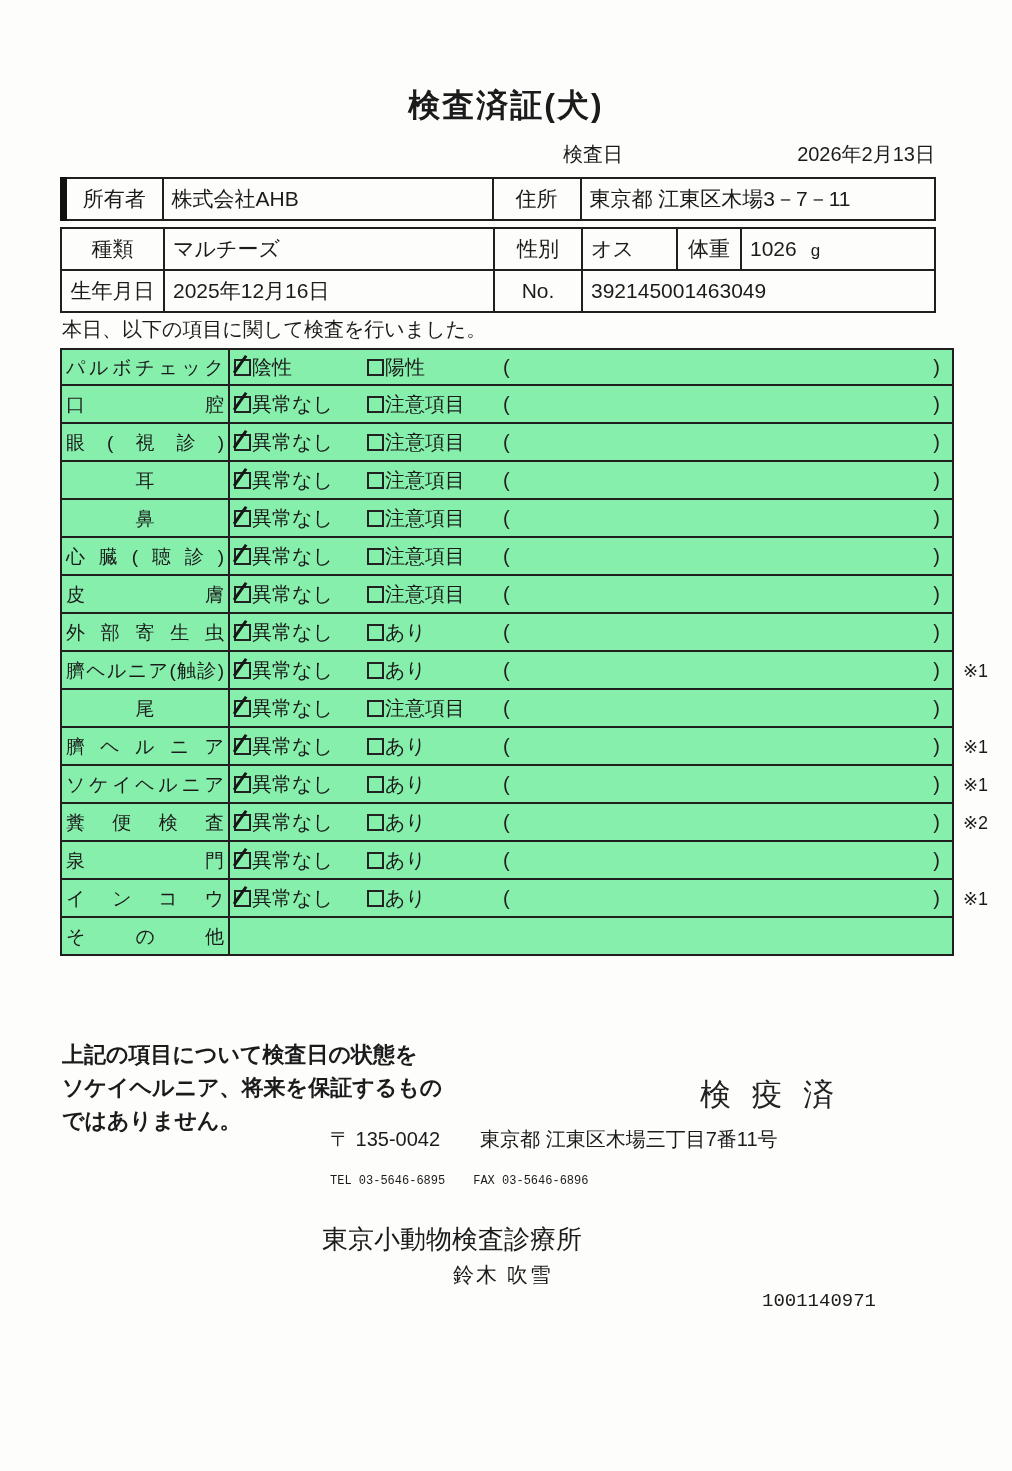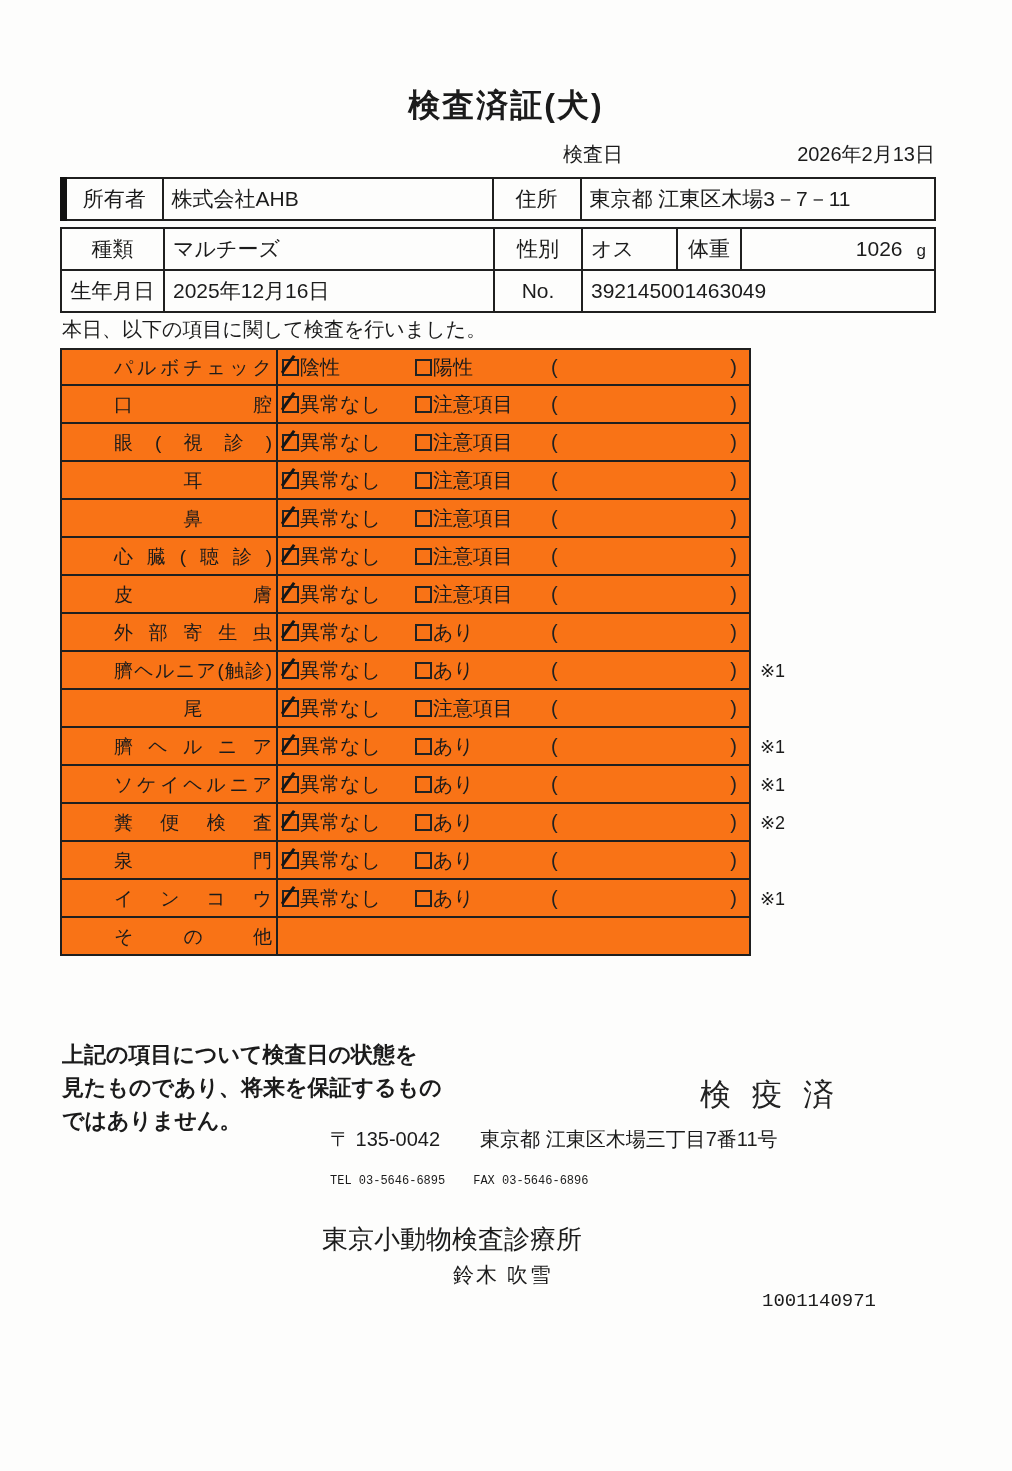--- a/index.html
+++ b/index.html
@@ -30,32 +30,31 @@
     font-size:21px;
   }
   .info-table.owner{top:177px;border-left:7px solid #111;}
   .info-table.animal{top:227px;}
   .info-table td{
     border:2px solid #1f1f1f;height:40px;padding:0 8px;
     overflow:hidden;white-space:nowrap;
   }
   td.lab{text-align:center;padding:0 2px;}
   td.val{text-align:left;}
-  td.weight-val{text-align:right;}
+  td.weight-val{text-align:left;}
   .unit{font-size:17px;margin-left:14px;}
   
   .intro{position:absolute;top:316px;left:62px;font-size:20px;}
   
   .check-table{position:absolute;top:348px;left:60px;}
   .check-row{display:flex;height:38px;}
   .row-inner{
-    display:flex;width:691px;box-sizing:border-box;
+    display:flex;width:894px;box-sizing:border-box;
     border:solid #1f1f1f;border-width:0 2px 2px 2px;
-    background:#f97316;
-    padding-left:48px;
+    background:#86efac;
   }
   .check-row:first-child .row-inner{border-top:2px solid #1f1f1f;}
   .label-cell{
     width:168px;box-sizing:border-box;border-right:2px solid #1f1f1f;
     padding:0 4px;display:flex;align-items:center;
   }
   .label-text{
     width:100%;font-size:19px;line-height:1;
     text-align:justify;text-align-last:justify;text-justify:inter-character;
   }
@@ -515,21 +514,21 @@
           </div>
         <div class="content-cell"></div>
       </div>
       <div class="row-marker"></div>
     </div>
   </div>
 
 
   <div class="statement">
     <div>上記の項目について検査日の状態を</div>
-    <div>見たものであり、将来を保証するもの</div>
+    <div>ソケイヘルニア、将来を保証するもの</div>
     <div>ではありません。</div>
   </div>
 
   <div class="stamp">検 疫 済</div>
 
   <div class="postal-line">
     <span>〒 135-0042</span>
     <span>東京都 江東区木場三丁目7番11号</span>
   </div>
 

